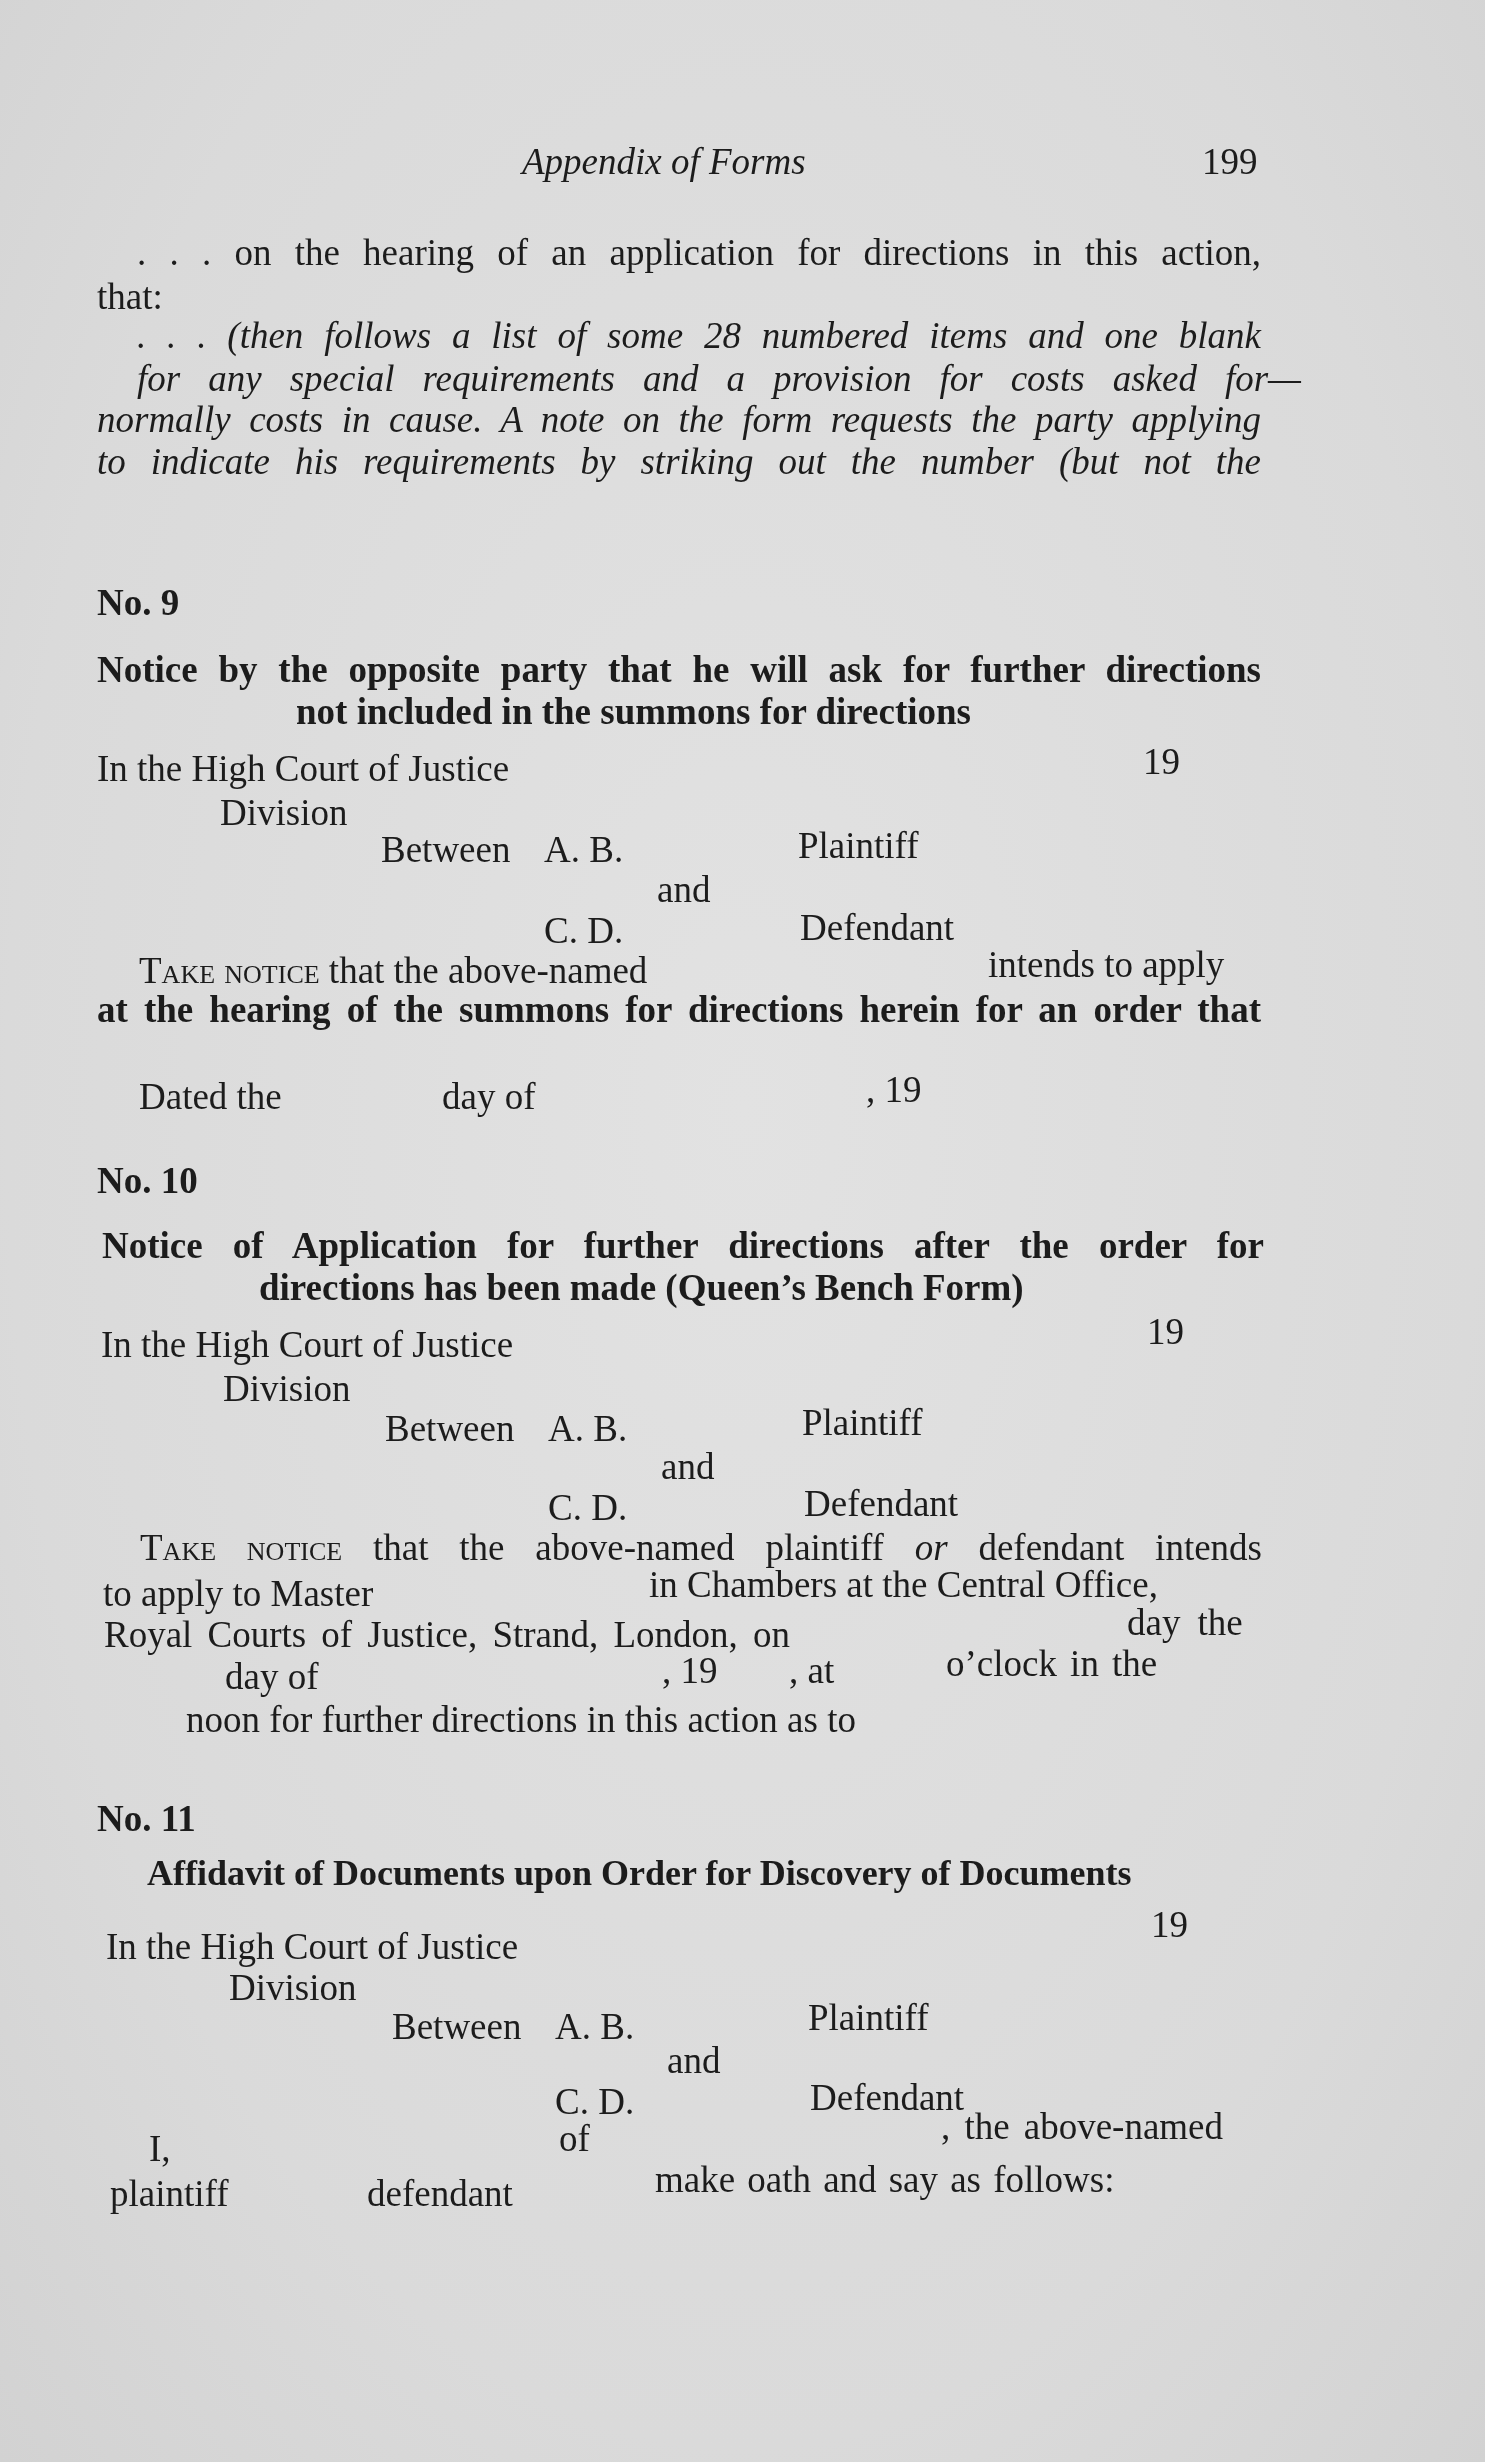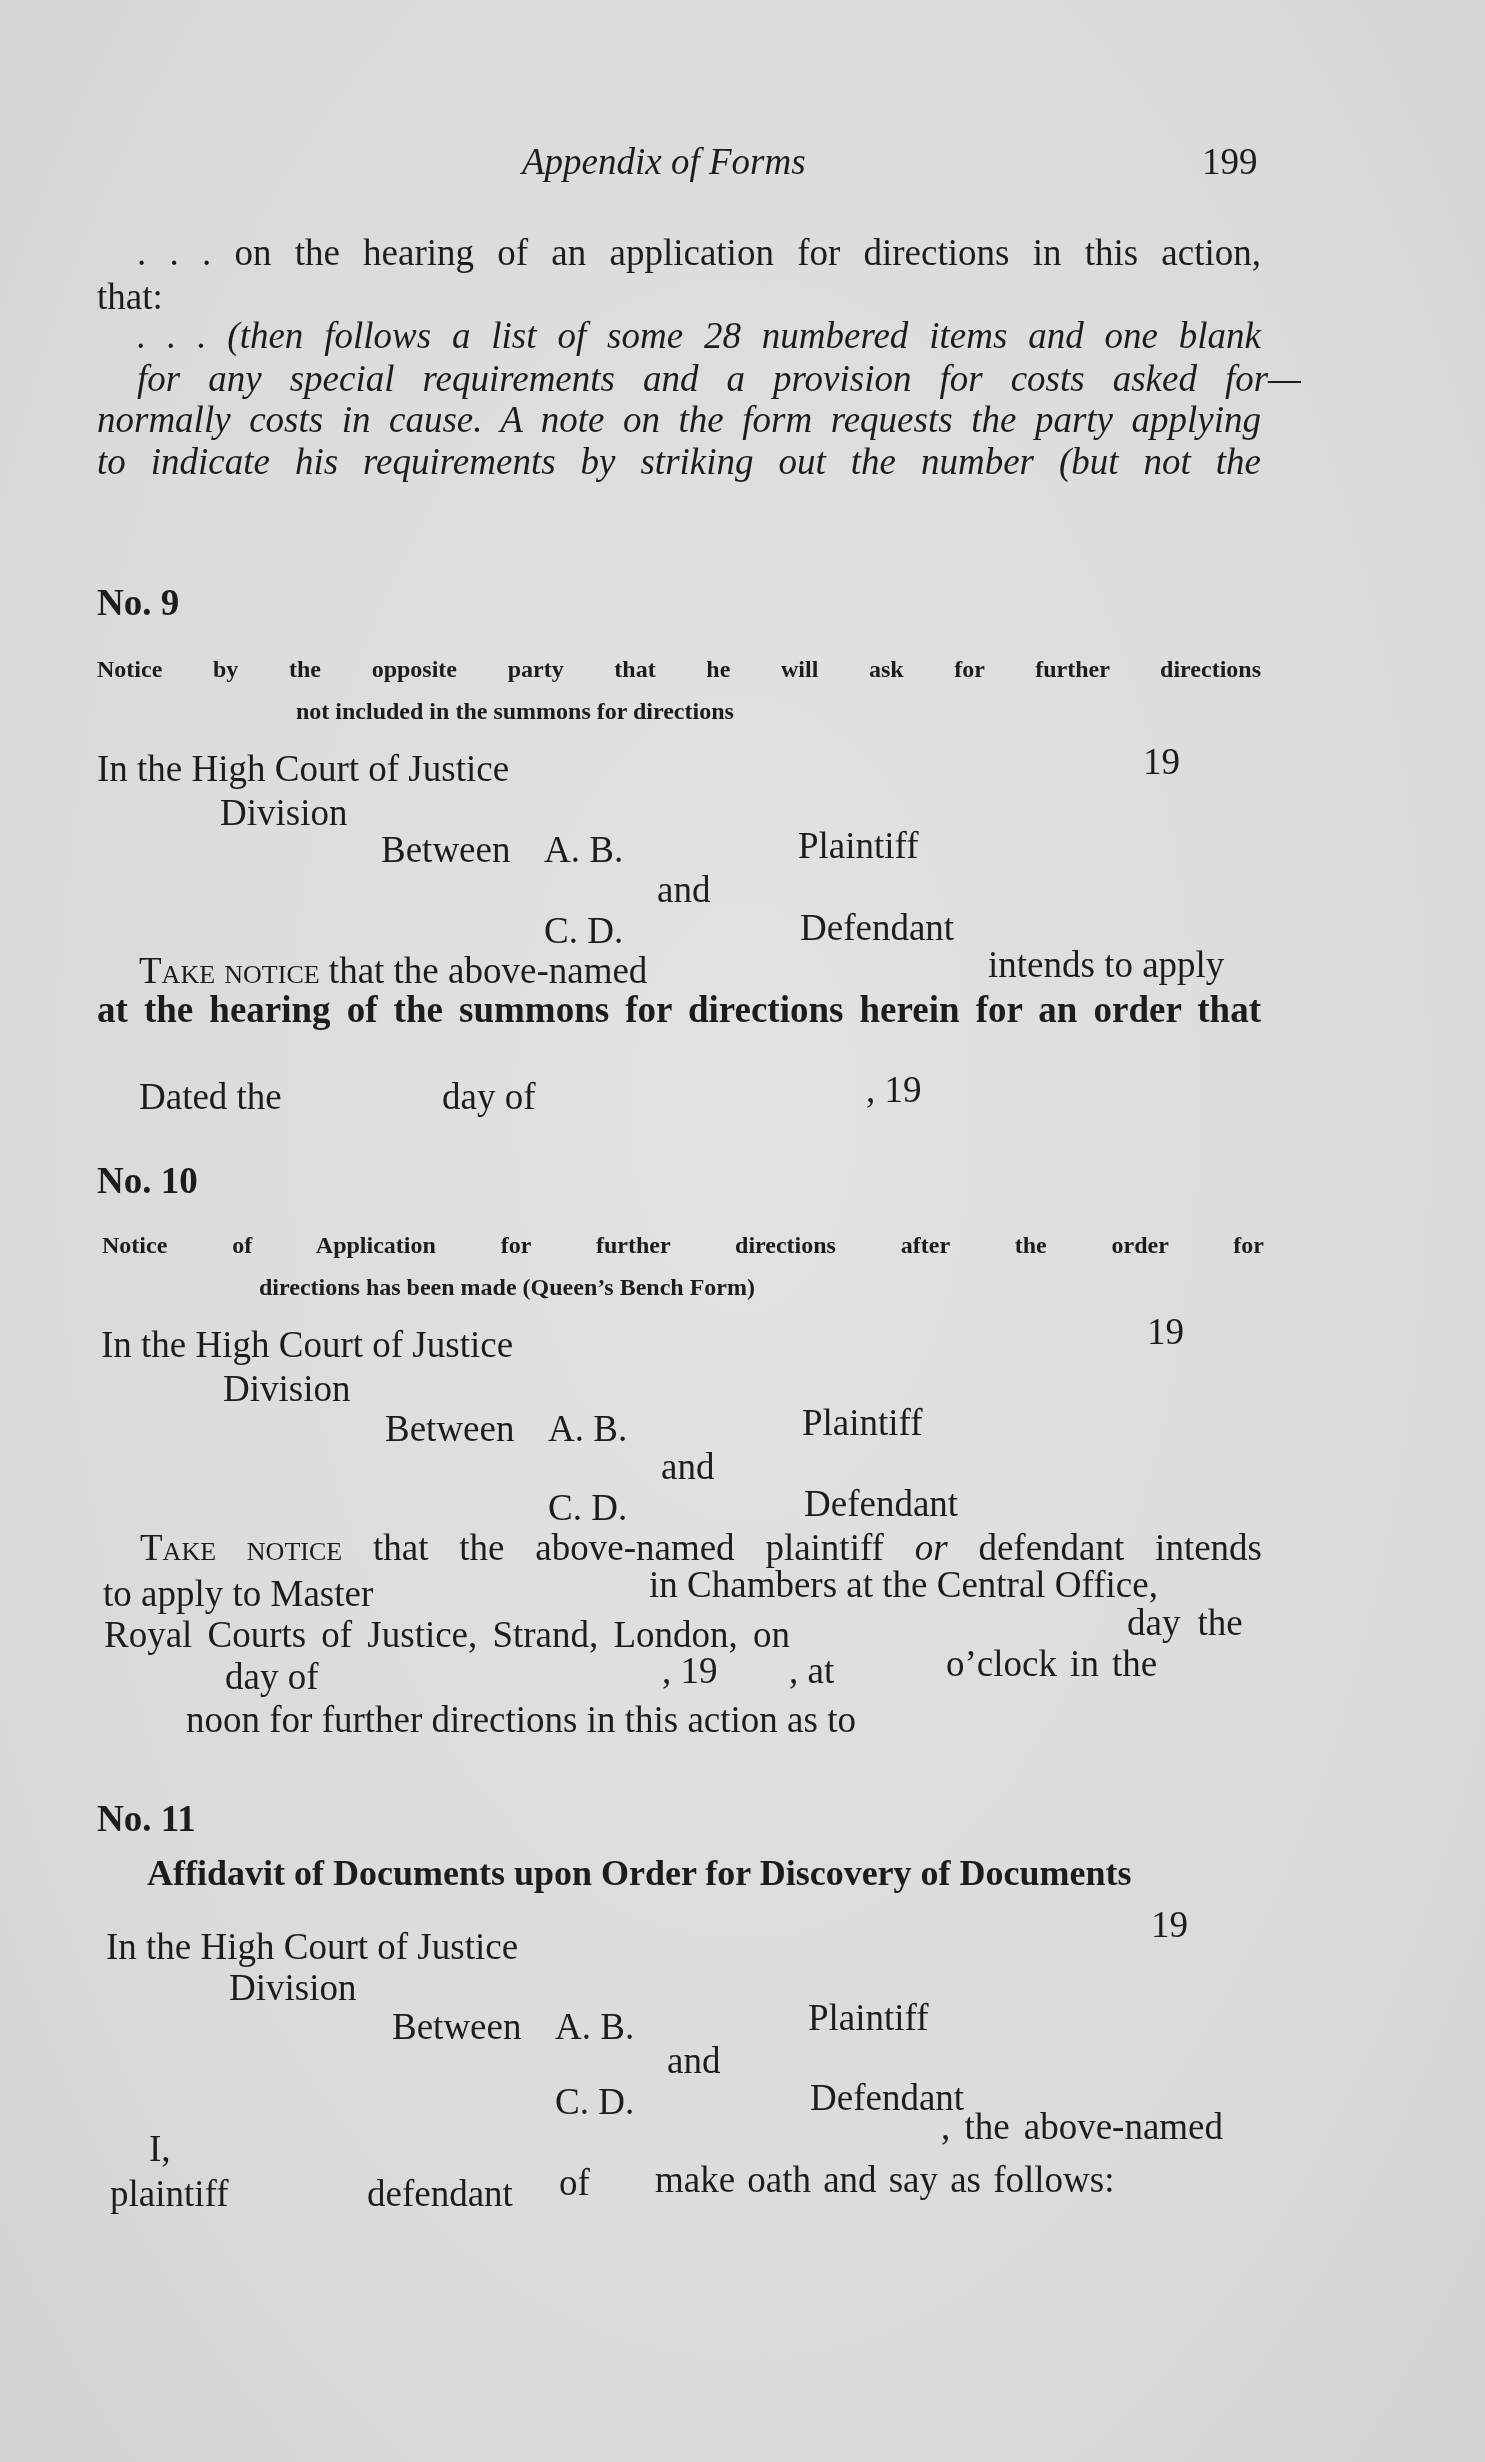--- a/index.html
+++ b/index.html
@@ -11,21 +11,21 @@
     position:relative;
   }
   .page { position:absolute; left:0; top:0; width:1486px; height:2462px;
     background: radial-gradient(ellipse at 50% 45%, #e2e2e2 0%, #dadada 70%, #d2d2d2 100%); }
   .t { position:absolute; white-space:nowrap; font-size:37px; line-height:43px; }
   .it { font-style:italic; }
   .b { font-weight:bold; }
   .sc { font-variant:small-caps; }
   .just { text-align:justify; text-align-last:justify; width:1164px; left:97px; }
   .center { text-align:left; left:97px; width:1164px; }
-  .hd { font-size:24px; font-weight:bold; }
+  .hd { font-size:37px; font-weight:bold; }
 </style>
 </head>
 <body>
 
 <div class="page">
 
   <div class="t it" style="left:522px; top:140px; font-size:37px;">Appendix of Forms</div>
   <div class="t" style="left:1202px; top:140px; font-size:37px;">199</div>
 
   <div class="t just" style="top:231px; left:137px; width:1124px;">. . . on the hearing of an application for directions in this action,</div>
@@ -100,21 +100,21 @@
     <div class="t" style="top:1903px; left:1151px;">19</div>
     <div class="t" style="top:1966px; left:229px;">Division</div>
     <div class="t" style="top:2005px; left:392px;">Between</div>
     <div class="t" style="top:2005px; left:555px;">A. B.</div>
     <div class="t" style="top:1996px; left:808px;">Plaintiff</div>
     <div class="t" style="top:2039px; left:667px;">and</div>
     <div class="t" style="top:2080px; left:555px;">C. D.</div>
     <div class="t" style="top:2076px; left:810px;">Defendant</div>
 
     <div class="t" style="top:2127px; left:149px;">I,</div>
-    <div class="t" style="top:2117px; left:559px;margin-top:44px;">of</div>
+    <div class="t" style="top:2117px; left:559px;">of</div>
     <div class="t" style="top:2105px; left:941px; word-spacing:4.9px;">, the above-named</div>
     <div class="t" style="top:2172px; left:110px;">plaintiff</div>
     <div class="t" style="top:2172px; left:367px;">defendant</div>
     <div class="t" style="top:2158px; left:655px; word-spacing:2.9px;">make oath and say as follows:</div>
   </section>
 
 </div>
 
 
 </body></html>

